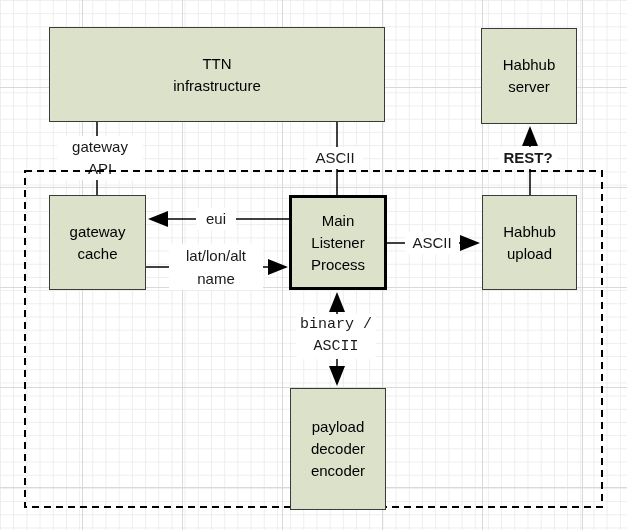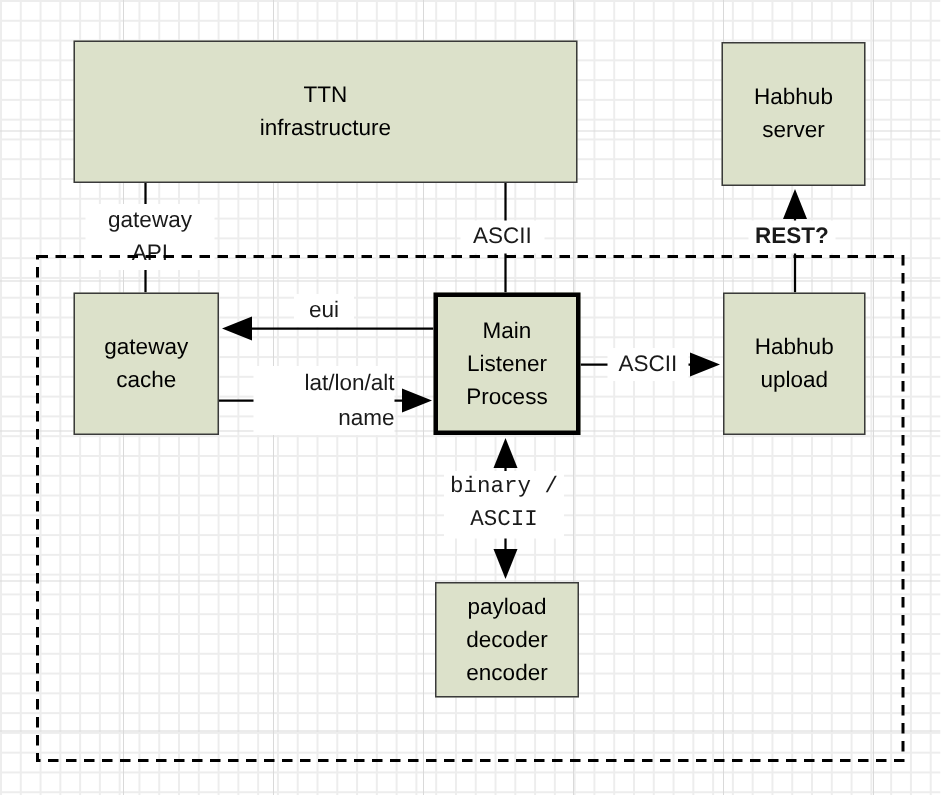--- a/index.html
+++ b/index.html
@@ -56,27 +56,27 @@
     align-items: center;
     justify-content: center;
   }
   
   .node.ttn            { left: 49px;  top: 27px;  width: 336px; height: 95px; }
   .node.habhub-server  { left: 481px; top: 28px;  width: 96px;  height: 96px; }
   .node.gateway-cache  { left: 49px;  top: 195px; width: 97px;  height: 95px; }
   .node.main-listener  { left: 289px; top: 195px; width: 98px;  height: 95px; border: 3px solid #000000; }
   .node.habhub-upload  { left: 482px; top: 195px; width: 95px;  height: 95px; }
   .node.app-config     { left: 49px;  top: 389px; width: 97px;  height: 94px; }
-  .node.payload-codec  { left: 290px; top: 388px; width: 96px;  height: 77px; }
+  .node.payload-codec  { left: 290px; top: 388px; width: 96px;  height: 122px; }
   
   .edge-label.gateway-api { left: 57px;  top: 136px; width: 86px; height: 44px; }
   .edge-label.mqtt        { left: 307px; top: 147px; width: 56px; height: 22px; }
   .edge-label.rest        { left: 499px; top: 147px; width: 58px; height: 22px; font-weight: bold; }
-  .edge-label.eui         { left: 196px; top: 196px; width: 40px; height: 22px; }
-  .edge-label.latlon      { left: 169px; top: 244px; width: 94px; height: 46px; line-height: 23px; text-align: right; }
+  .edge-label.eui         { left: 196px; top: 208px; width: 40px; height: 22px; }
+  .edge-label.latlon      { left: 169px; top: 244px; width: 94px; height: 46px; line-height: 23px; }
   .edge-label.ascii-h     { left: 405px; top: 232px; width: 54px; height: 22px; }
   .edge-label.binary      { left: 296px; top: 314px; width: 80px; height: 45px; font-family: Liberation Mono, monospace; }
   svg line    { stroke: #000000; stroke-width: 1.5; }
   svg polygon { fill: #000000; stroke: none; }
   svg rect.boundary {
     fill: none;
     stroke: #000000;
     stroke-width: 2;
     stroke-dasharray: 7 5;
   }

